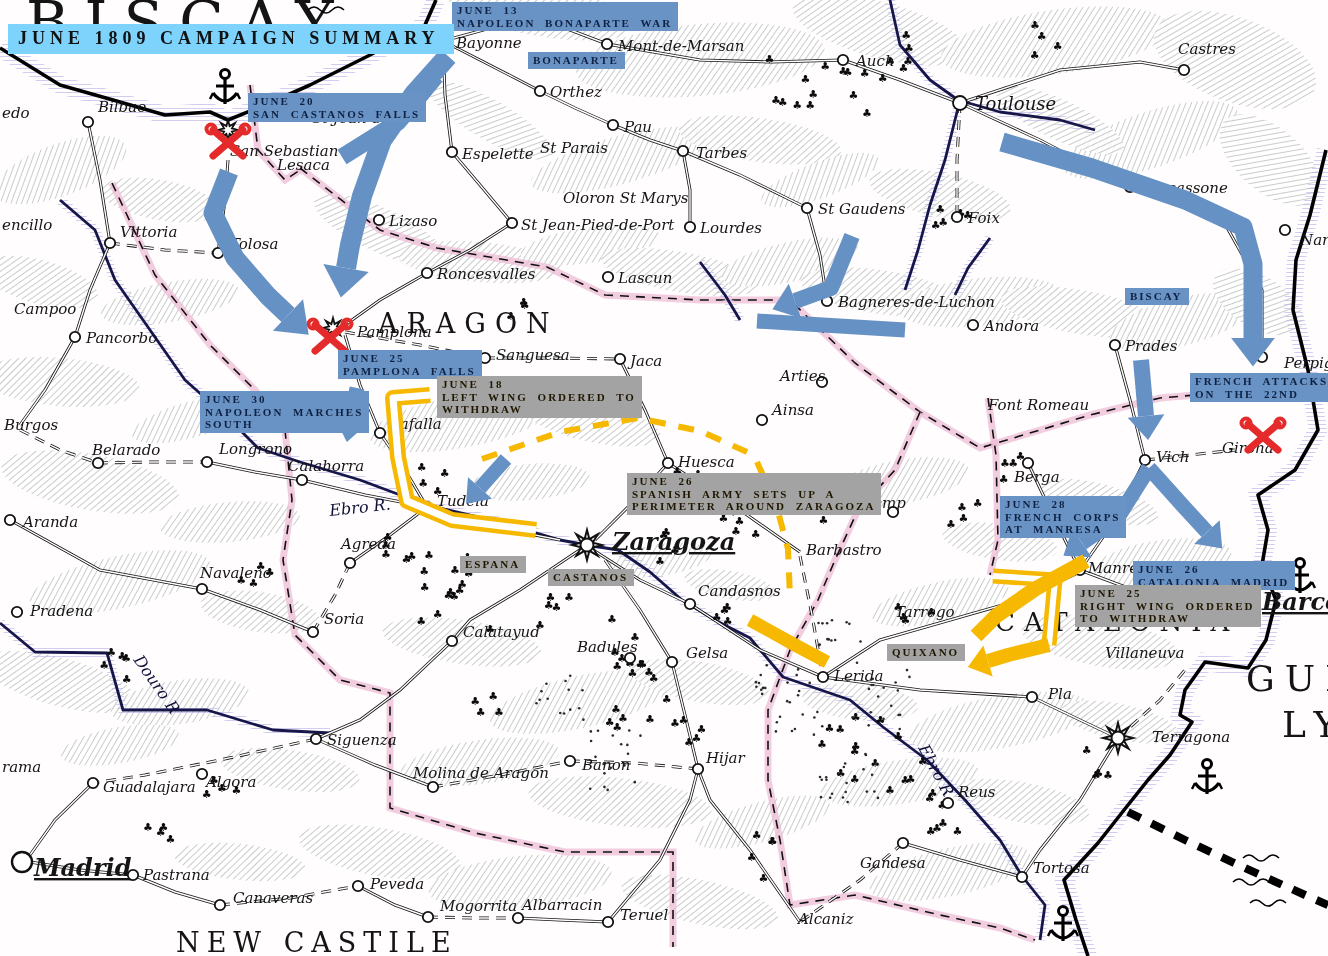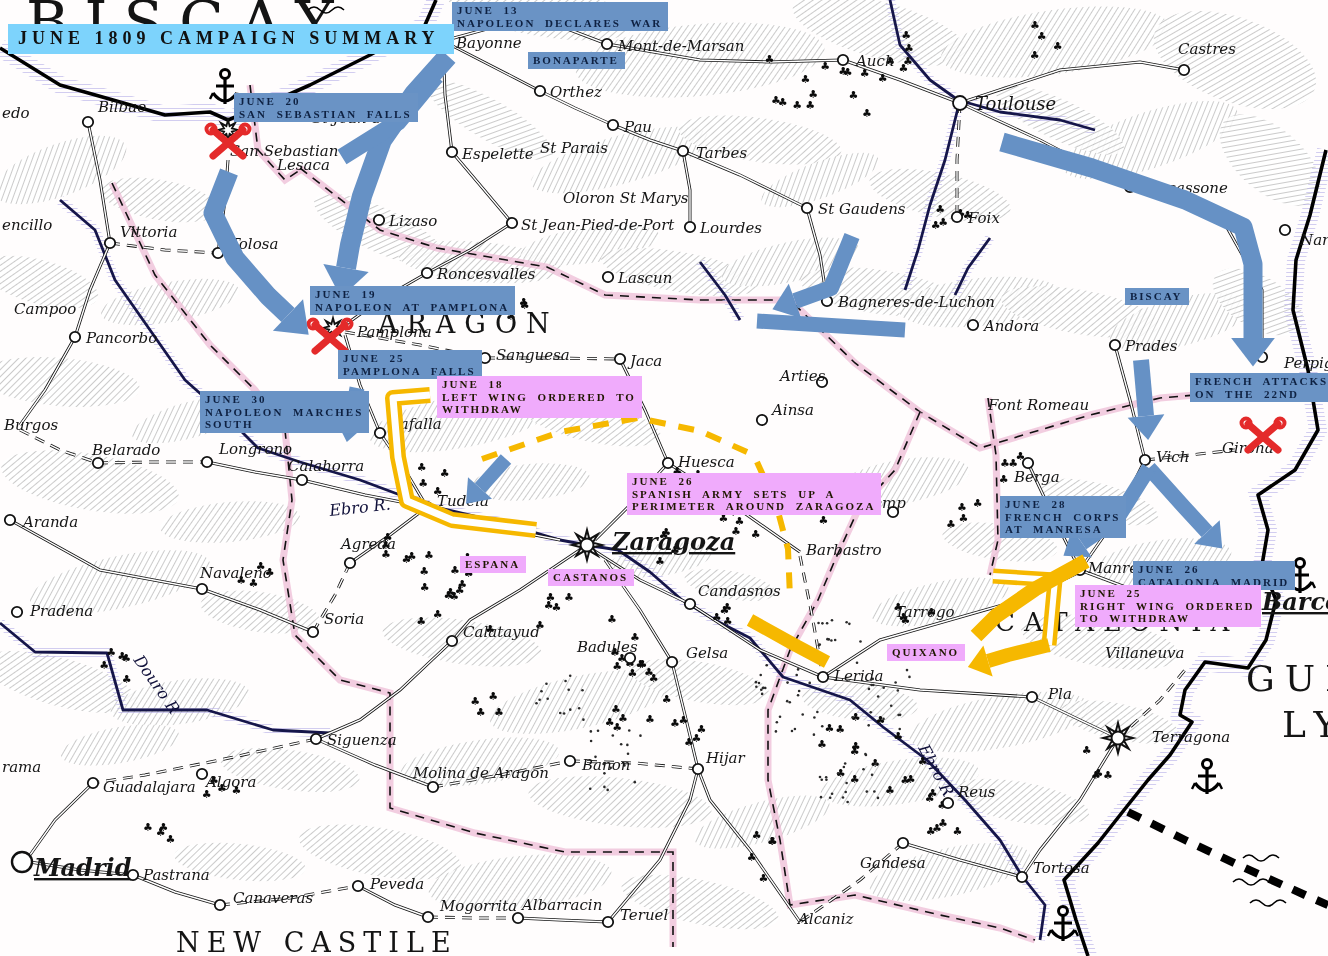--- a/index.html
+++ b/index.html
@@ -3,21 +3,21 @@
 <meta charset="utf-8">
 <style>
   html,body{margin:0;padding:0;background:#fff;}
   #stage{position:relative;width:1328px;height:956px;overflow:hidden;background:#fffdfd;
          font-family:"DejaVu Serif",serif;}
   svg{position:absolute;left:0;top:0;}
   #labels{position:absolute;left:0;top:0;width:1096px;height:956px;pointer-events:none;}
   .ev{position:absolute;font:bold 11px "Liberation Serif",serif;letter-spacing:2px;word-spacing:5px;
       padding:2px 6px 2px 5px;line-height:12.5px;white-space:nowrap;}
   .ev.french{background:#6a93c5;color:#0e2142;}
-  .ev.spanish{background:#f0abfc;color:#201700;}
+  .ev.spanish{background:#a3a3a3;color:#201700;}
   .title-box{position:absolute;left:8px;top:24px;background:#7dd3fc;color:#111;
       font:bold 18px "Liberation Serif",serif;letter-spacing:5px;padding:4px 14px 5px 10px;white-space:nowrap;}
 </style>
 </head>
 <body>
 
 <div id="stage">
   <svg id="map" width="1328" height="956" viewBox="0 0 1328 956">
       <defs>
         <pattern id="hatch" width="5" height="5" patternUnits="userSpaceOnUse" patternTransform="rotate(40)">
@@ -808,32 +808,28 @@
         <polyline points="1049,645 1008,655 988,661" fill="none" stroke="#f6b800" stroke-width="14" stroke-linejoin="round"></polyline>
         <polygon points="983.3736990423819,645.5789968079395 992.6263009576181,676.4210031920605 967.8856480103558,667.0343055968932" fill="#f6b800"></polygon>
         <polyline points="750,620 795,645 827,662" fill="none" stroke="#f6b800" stroke-width="13" stroke-linejoin="round"></polyline>
         <polyline points="482,459 560,432 638,418 700,431 747,452" fill="none" stroke="#f6b800" stroke-width="6" stroke-linejoin="round" stroke-dasharray="16 13"></polyline>
         <polyline points="757,462 776,504 788,549 790,597" fill="none" stroke="#f6b800" stroke-width="6" stroke-linejoin="round" stroke-dasharray="16 13"></polyline>
       </g>
     </svg>
   <div id="labels">
       <div class="ev french" style="left: 452px; top: 2px;">
         <div>JUNE 13</div>
-        <div>NAPOLEON DECLARES WAR</div>
+        <div>NAPOLEON BONAPARTE WAR</div>
       </div>
       <div class="ev french" style="left: 528px; top: 52px; text-align: center;">
         <div>BONAPARTE</div>
       </div>
-      <div class="ev french" style="left: 234px; top: 93px;">
+      <div class="ev french" style="left: 248px; top: 93px;">
         <div>JUNE 20</div>
-        <div>SAN SEBASTIAN FALLS</div>
-      </div>
-      <div class="ev french" style="left: 310px; top: 286px;">
-        <div>JUNE 19</div>
-        <div>NAPOLEON AT PAMPLONA</div>
+        <div>SAN CASTANOS FALLS</div>
       </div>
       <div class="ev french" style="left: 338px; top: 350px;">
         <div>JUNE 25</div>
         <div>PAMPLONA FALLS</div>
       </div>
       <div class="ev french" style="left: 200px; top: 391px;">
         <div>JUNE 30</div>
         <div>NAPOLEON MARCHES</div>
         <div>SOUTH</div>
       </div>

